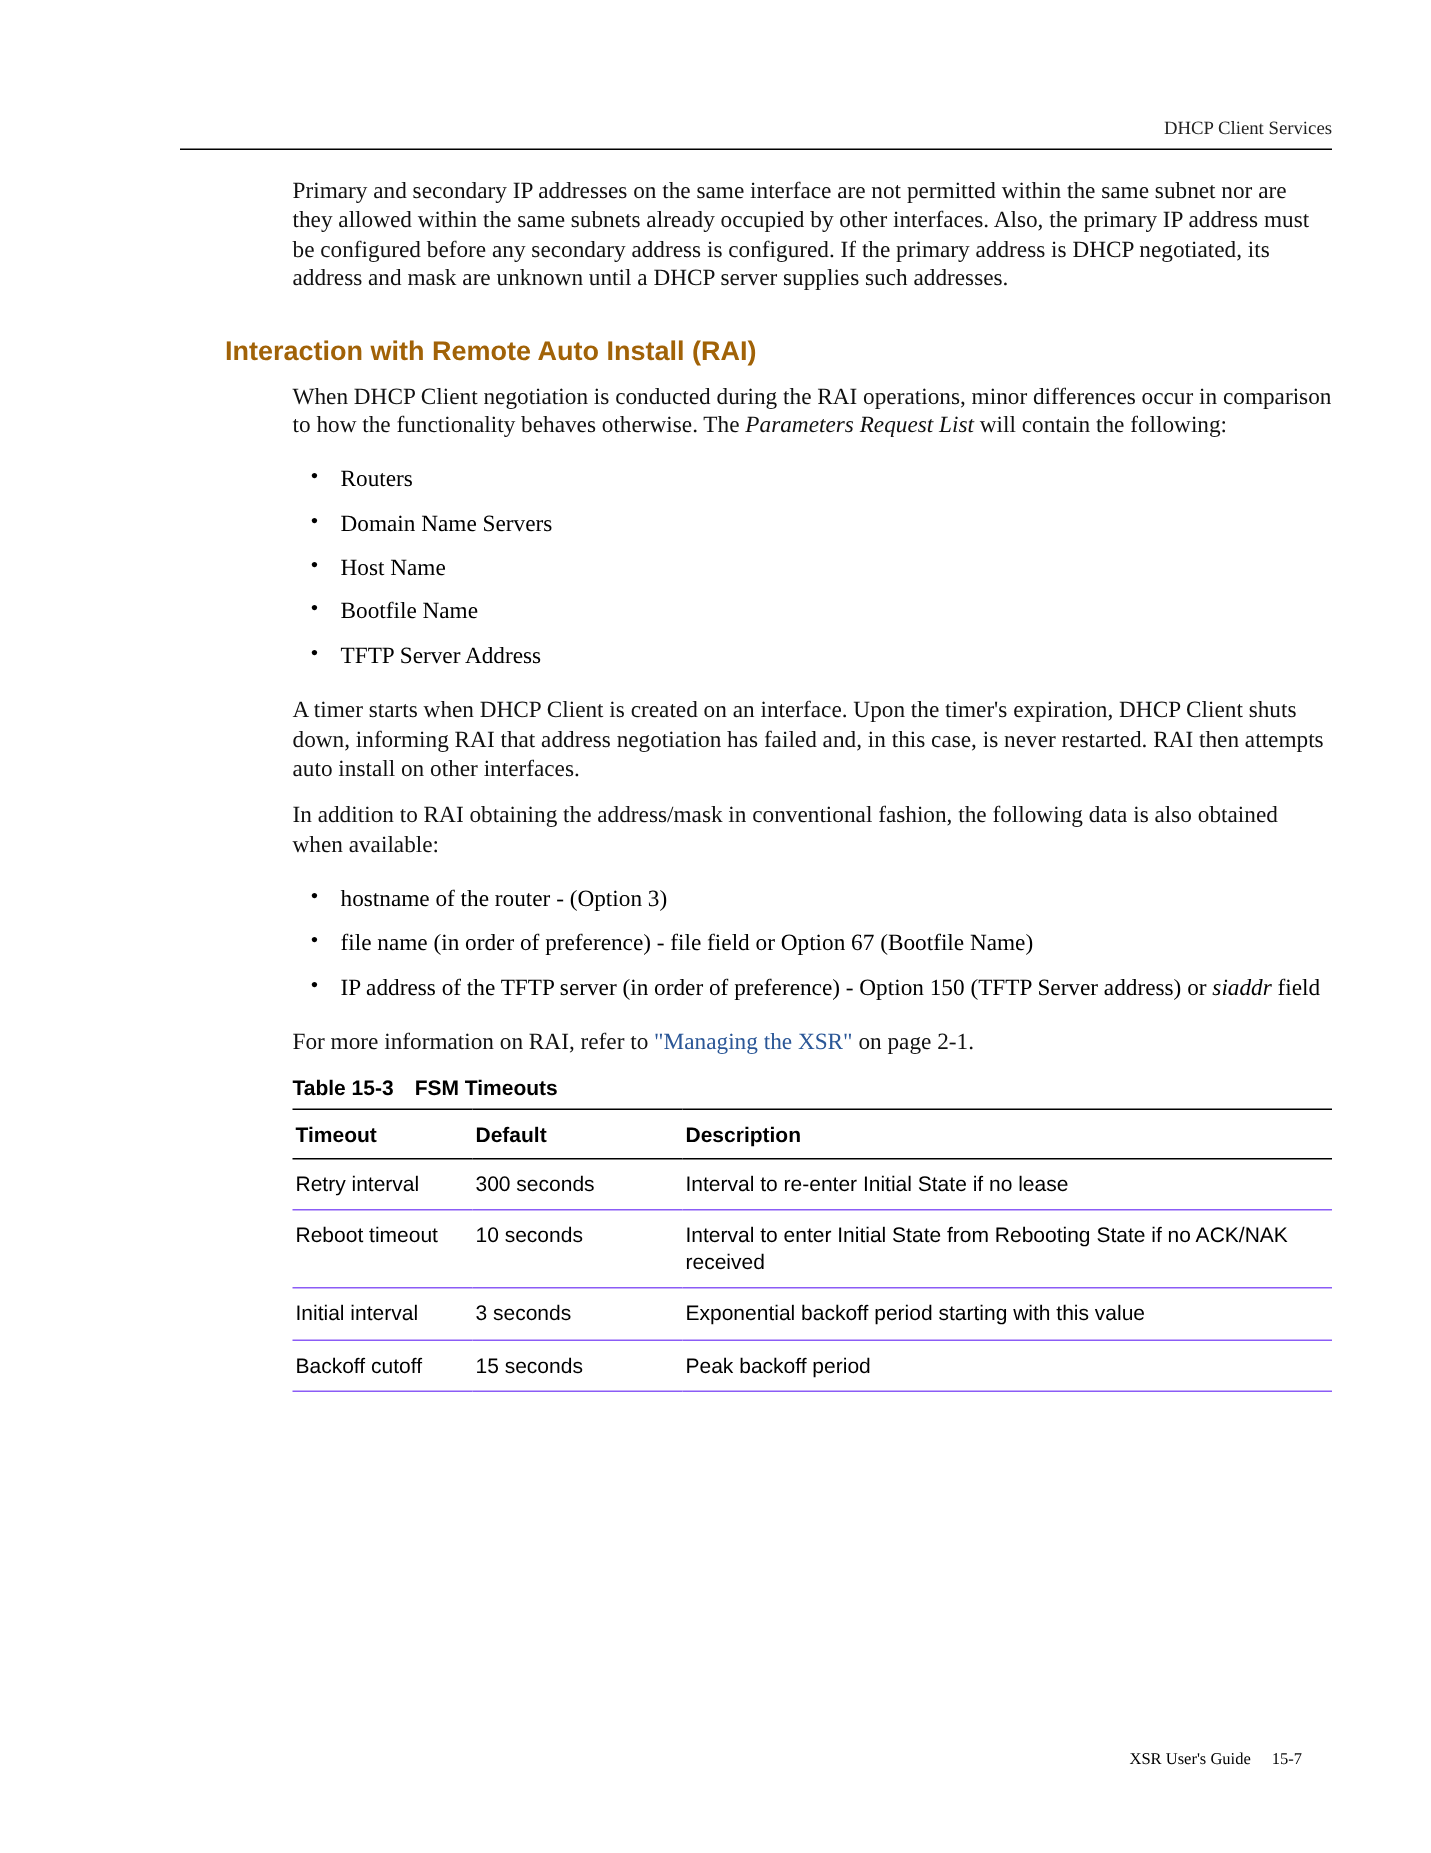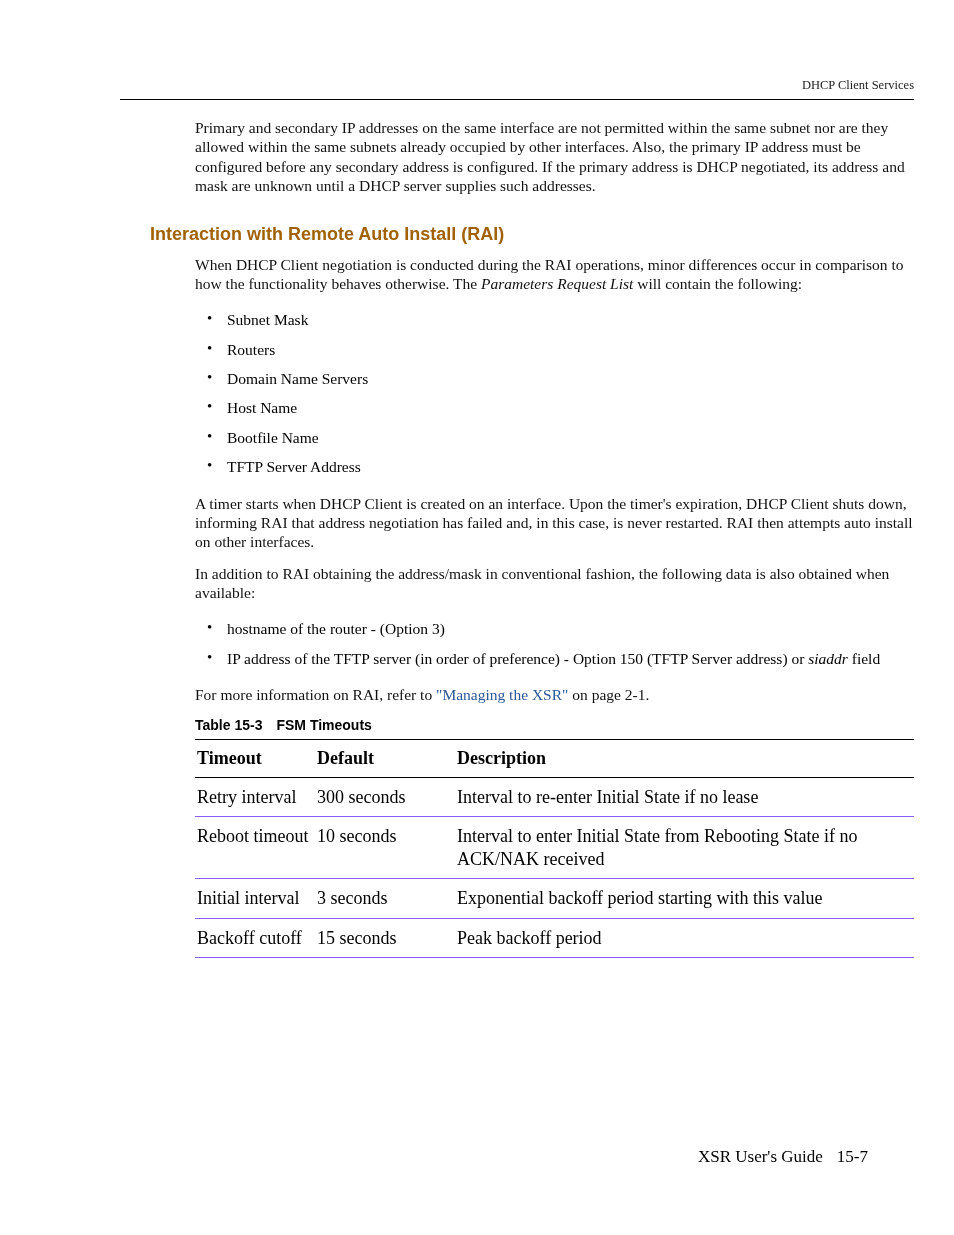--- a/index.html
+++ b/index.html
@@ -7,21 +7,21 @@
     padding: 0;
     background: #fff;
   }
   .page {
     width: 954px;
     height: 1235px;
     position: relative;
     font-family: Georgia, "Times New Roman", serif;
     color: #000;
     box-sizing: border-box;
-    padding: 78px 40px 0 120px;
+    padding: 78px 66px 0 120px;
   }
   .running-head {
     text-align: right;
     font-family: Georgia, serif;
     font-size: 12.5px;
     color: #222;
     margin-bottom: 6px;
   }
   .hr {
     border: none;
@@ -74,45 +74,45 @@
   .table-caption {
     font-family: Arial, Helvetica, sans-serif;
     font-weight: bold;
     font-size: 14px;
     margin: 10px 0 0 0;
   }
   .table-caption .num { margin-right: 14px; }
   table.fsm {
     width: 100%;
     border-collapse: collapse;
-    font-family: Liberation Serif, serif;
-    font-size: 18px;
+    font-family: Liberation Sans, sans-serif;
+    font-size: 14px;
     margin-top: 6px;
   }
   table.fsm th {
     text-align: left;
     font-weight: bold;
     border-top: 1.5px solid #000;
     border-bottom: 1.5px solid #000;
     padding: 8px 6px 8px 2px;
   }
   table.fsm td {
     border-bottom: 1px solid #8b5cf6;
     padding: 8px 6px 8px 2px;
     vertical-align: top;
     line-height: 1.25;
   }
   table.fsm col.c1 { width: 120px; }
   table.fsm col.c2 { width: 140px; }
   .footer {
     position: absolute;
-    bottom: 68px;
+    bottom: 56px;
     right: 86px;
     font-family: Georgia, serif;
-    font-size: 17px;
+    font-size: 11px;
   }
   .footer .pg { margin-left: 14px; }
 </style>
 </head>
 <body>
 
 <div class="page">
 
   <div class="running-head">DHCP Client Services</div>
   <hr class="hr">
@@ -121,31 +121,31 @@
     <p>Primary and secondary IP addresses on the same interface are not permitted within the same subnet nor are they allowed within the same subnets already occupied by other interfaces. Also, the primary IP address must be configured before any secondary address is configured. If the primary address is DHCP negotiated, its address and mask are unknown until a DHCP server supplies such addresses.</p>
   </div>
 
   <div class="h3">Interaction with Remote Auto Install (RAI)</div>
 
   <div class="body-block">
     <p>
       <span>When DHCP Client negotiation is conducted during the RAI operations, minor differences occur in comparison to how the functionality behaves otherwise. The </span><span class="italic">Parameters Request List</span><span> will contain the following:</span>
     </p>
     <ul class="bullets">
-      <li>Subnet Mask</li>
       <li>Routers</li>
       <li>Domain Name Servers</li>
       <li>Host Name</li>
       <li>Bootfile Name</li>
       <li>TFTP Server Address</li>
     </ul>
     <p>A timer starts when DHCP Client is created on an interface. Upon the timer's expiration, DHCP Client shuts down, informing RAI that address negotiation has failed and, in this case, is never restarted. RAI then attempts auto install on other interfaces.</p>
     <p>In addition to RAI obtaining the address/mask in conventional fashion, the following data is also obtained when available:</p>
     <ul class="bullets">
       <li>hostname of the router - (Option 3)</li>
+      <li>file name (in order of preference) - file field or Option 67 (Bootfile Name)</li>
       <li>
         <span>IP address of the TFTP server (in order of preference) - Option 150 (TFTP Server address) or </span><span class="italic">siaddr</span><span> field</span>
       </li>
     </ul>
     <p>
       <span>For more information on RAI, refer to </span><span class="link">"Managing the XSR"</span><span> on page 2-1.</span>
     </p>
   </div>
 
 

